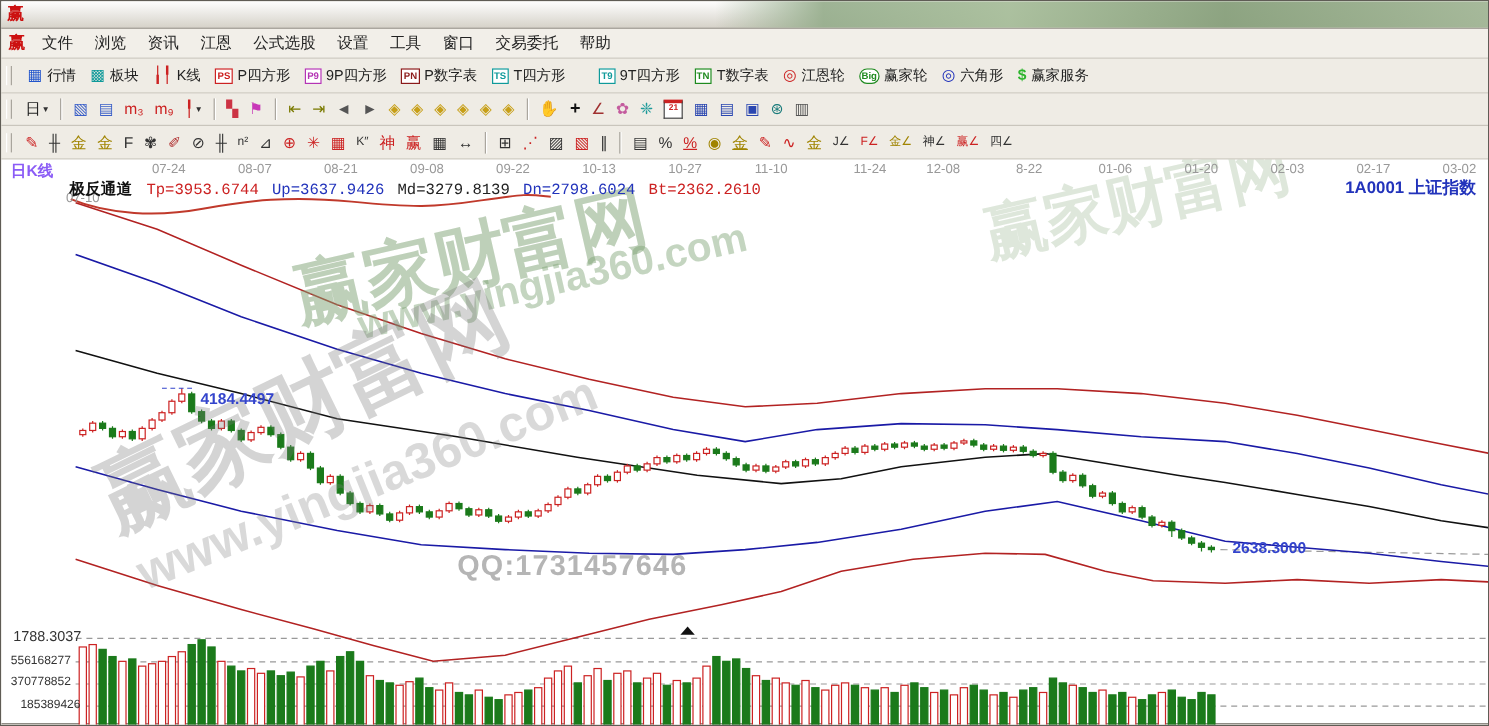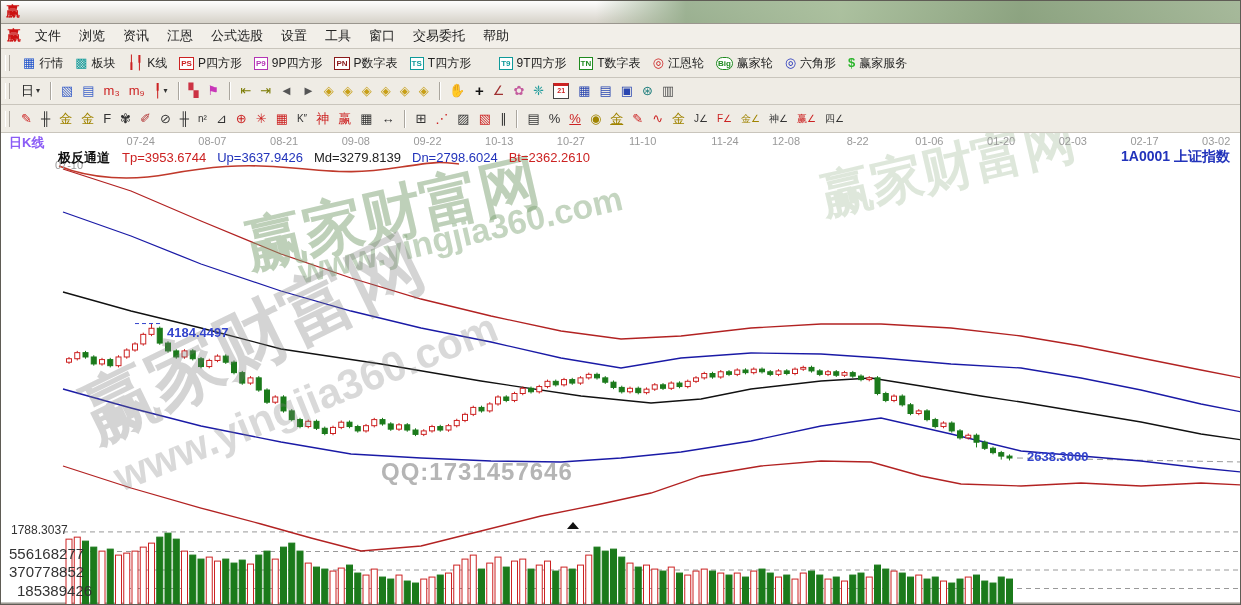--- a/index.html
+++ b/index.html
@@ -23,27 +23,27 @@
   .tsep{width:1px;height:18px;background:#aaa69e;box-shadow:1px 0 0 #fff;margin:0 5px;display:inline-block;}
   .dd{font-size:8px;margin-left:2px;color:#333;}
   .cal-icon{display:inline-block;width:14px;height:12px;border:1px solid #444;border-top:3px solid #c22;font-size:7px;line-height:9px;text-align:center;background:#fff;color:#c22;font-weight:bold;}
   .chart-panel{position:relative;flex:1;background:#fff;overflow:hidden;}
   #chart-svg{position:absolute;left:0;top:0;}
   .lbl{position:absolute;white-space:nowrap;z-index:5;line-height:1.1;}
   .period-lbl{left:8px;top:3px;color:#8b5cf6;font-size:13px;font-weight:bold;}
   .symbol-lbl{right:10px;top:16px;color:#2233bb;font-size:14px;font-weight:bold;}
   .ind-row{left:57px;top:18px;font-size:13px;color:#111;}
   .ind-name{margin-right:12px;font-weight:bold;}
-  .ind-val{margin-right:11px;}
+  .ind-val{margin-right:11px;font-family:Liberation Mono, monospace;}
   .date-label{position:absolute;top:2px;transform:translateX(-50%);color:#999;font-size:11px;z-index:5;white-space:nowrap;}
   .peak-lbl{left:166px;top:193px;color:#3344cc;font-size:13px;font-weight:bold;}
   .last-lbl{left:1026px;top:317px;color:#3344cc;font-size:13px;font-weight:bold;}
   .qq-lbl{left:380px;top:326px;color:#b5b5b5;font-size:24px;font-weight:bold;letter-spacing:1px;}
   .price-level-lbl{left:10px;top:391px;color:#333;font-size:12px;}
-  .vol-label{position:absolute;color:#333;font-size:15px;z-index:5;white-space:nowrap;}
+  .vol-label{position:absolute;color:#333;font-size:10px;z-index:5;white-space:nowrap;}
   .wm{position:absolute;font-weight:bold;transform-origin:0 50%;line-height:1;z-index:4;white-space:nowrap;pointer-events:none;}
   .wm-green-cn{left:245px;top:85px;font-size:60px;color:rgba(125,162,115,.50);transform:rotate(-13deg);}
   .wm-green-url{left:298px;top:122px;font-size:34px;color:rgba(125,162,115,.45);transform:rotate(-13deg);}
   .wm-green-cn2{left:820px;top:38px;font-size:52px;color:rgba(135,168,125,.28);transform:rotate(-13deg);}
   .wm-gray-cn{left:85px;top:250px;font-size:74px;color:rgba(120,120,120,.32);transform:rotate(-26deg);}
   .wm-gray-url{left:115px;top:325px;font-size:42px;color:rgba(130,130,130,.30);transform:rotate(-22deg);}
 </style>
 </head>
 <body>
 

